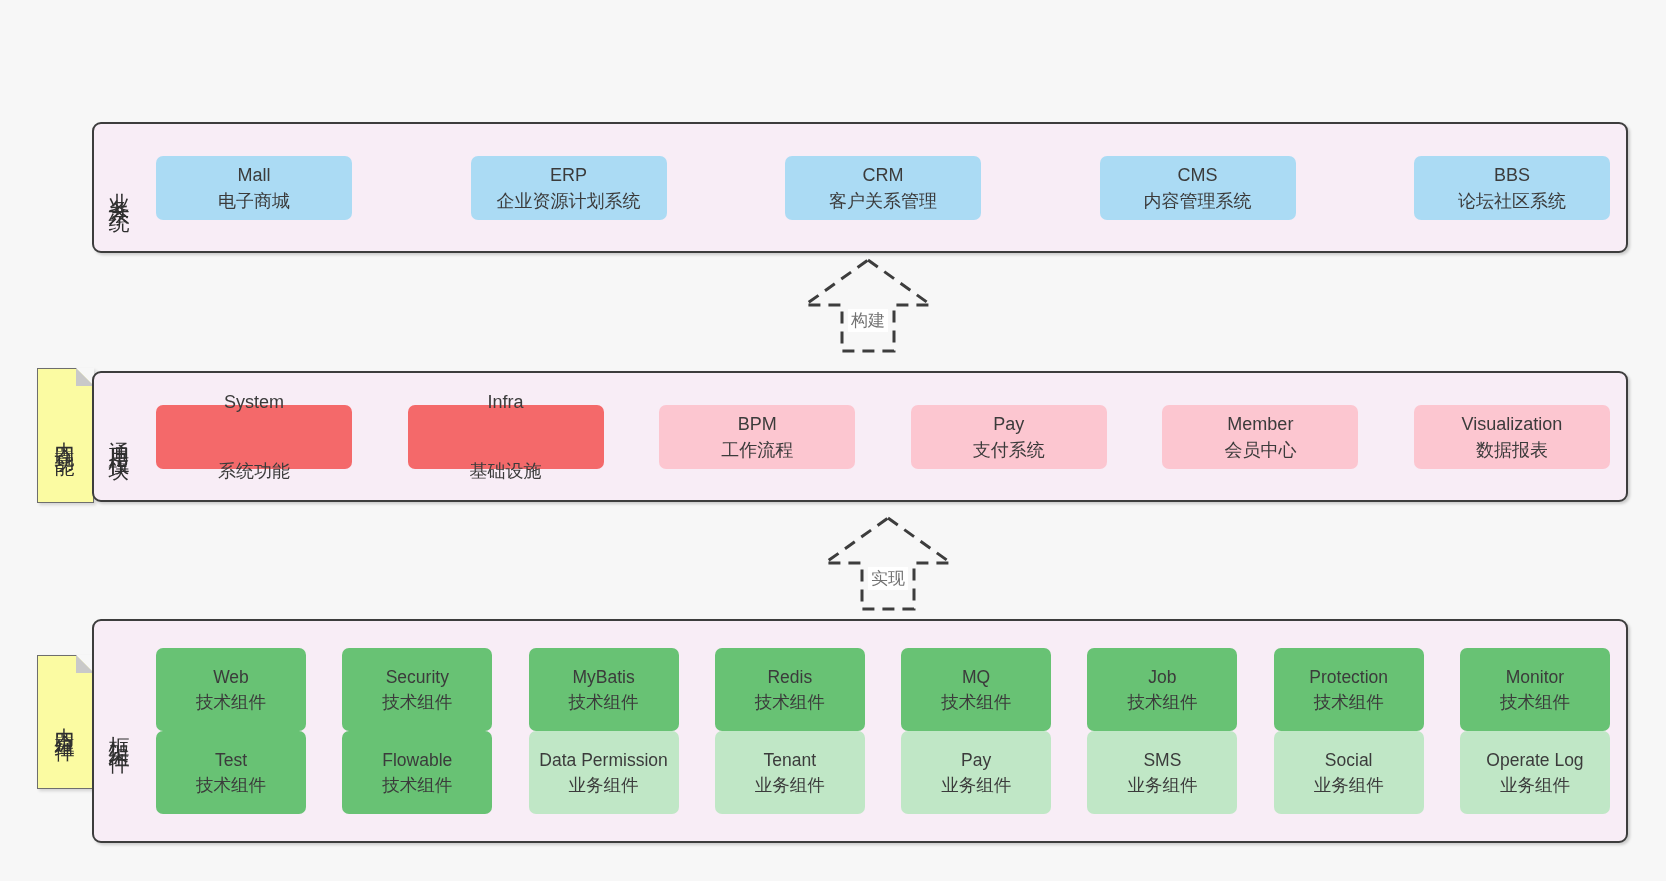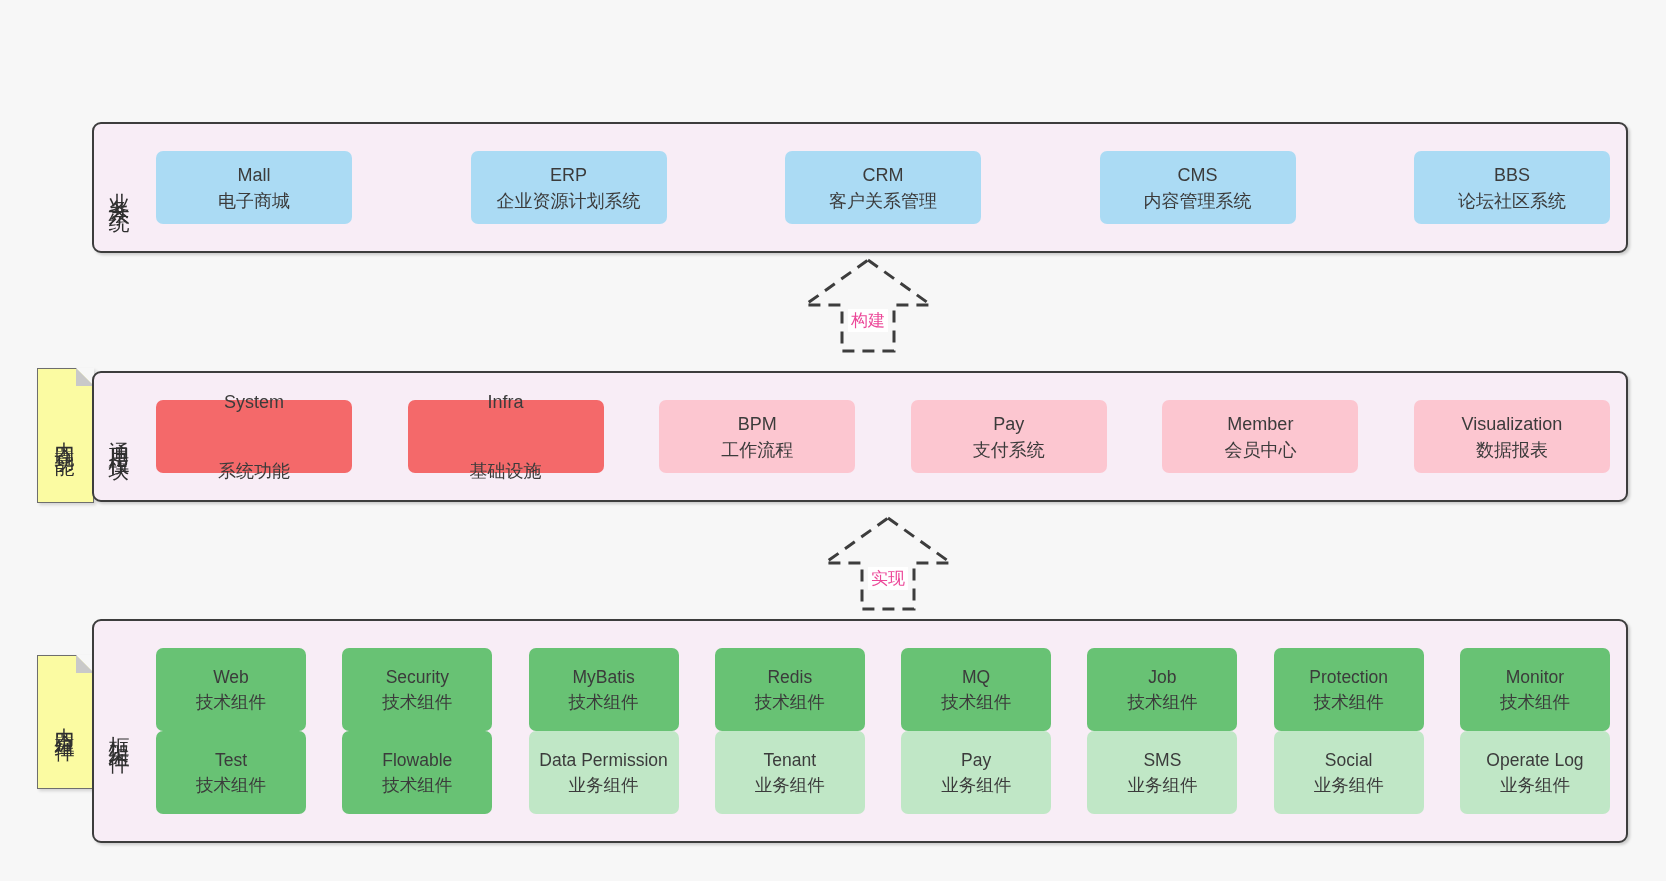--- a/index.html
+++ b/index.html
@@ -45,21 +45,21 @@
   }
   
   .box{
     box-sizing:border-box;
     border-radius:7px;
     display:flex;flex-direction:column;
     align-items:center;justify-content:center;
     text-align:center;
     font-size:18px;line-height:26px;
   }
-  .box.wide{width:196px;height:73px;}
+  .box.wide{width:196px;height:64px;}
   .box.small{width:150px;height:83px;line-height:25px;font-size:17.5px;}
   .box.blue{background:var(--blue,#abdbf4);}
   .box.red{background:var(--red,#f4696a);gap:43px;}
   .box.pink{background:var(--pink,#fcc6d0);}
   .box.green{background:var(--green,#68c274);}
   .box.lightgreen{background:var(--lightgreen,#c0e7c6);}
 
   
   .sticky{
     position:absolute;left:37px;width:57px;
@@ -94,21 +94,21 @@
     stroke:var(--border,#3d3d3d);
     stroke-width:3;
     stroke-dasharray:12 8;
   }
   .arrow-label{
     position:absolute;left:50%;top:52px;
     transform:translateX(-50%);
     background:#ffffff;
     padding:0 3px;
     font-size:17px;white-space:nowrap;
-    color:#ec4899;
+    color:#737373;
   }
   #arrow-build{left:802px;top:257px;}
   #arrow-impl{left:822px;top:515px;}
 </style>
 </head>
 <body>
 
 <div class="page">
 
   <section class="container" id="sec-business">

